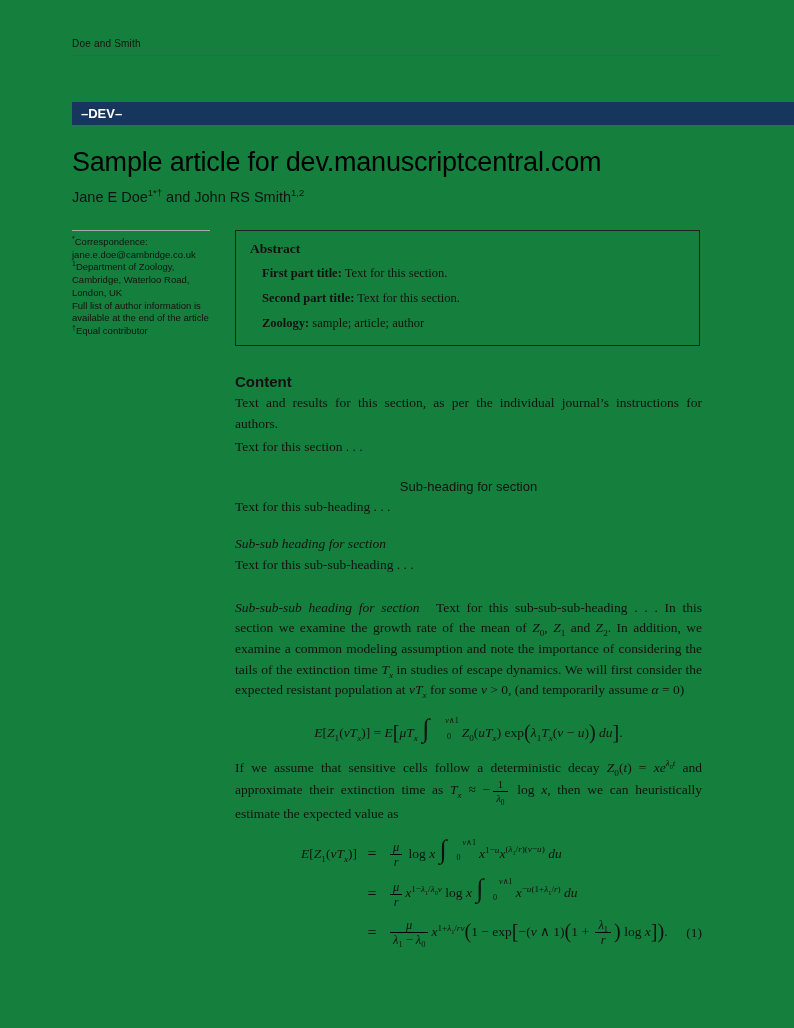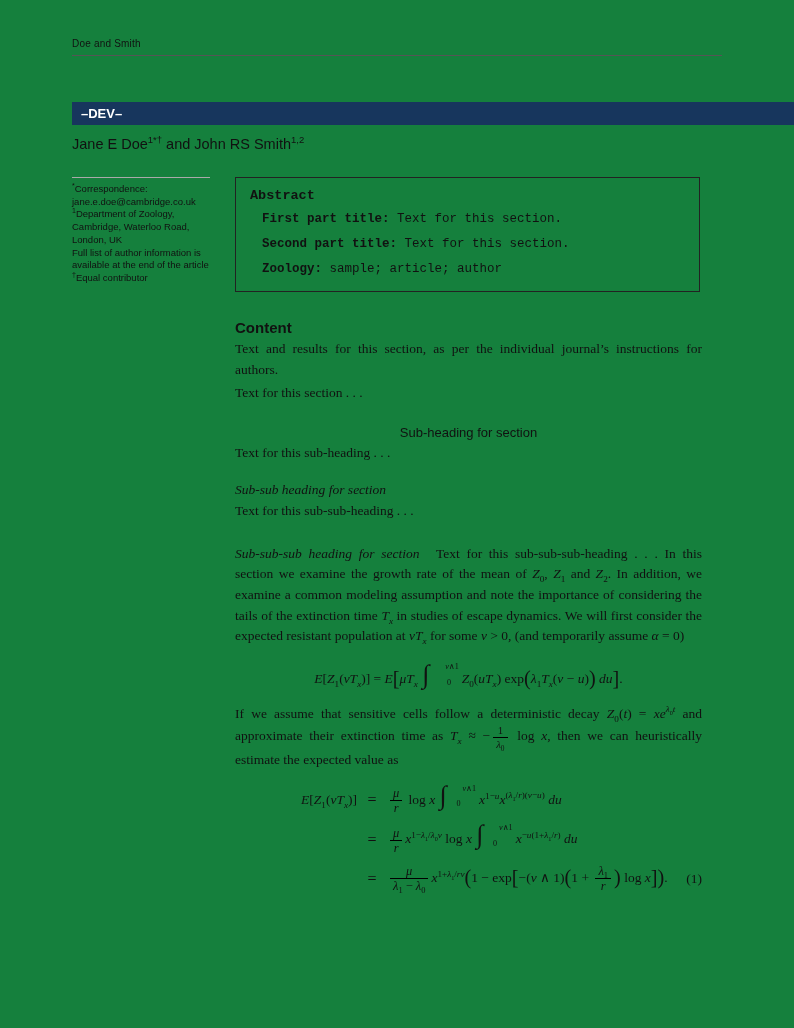--- a/index.html
+++ b/index.html
@@ -25,21 +25,21 @@
   }
   .authors { margin-top:11px; font-family:"Liberation Sans",sans-serif; font-size:14.5px; }
   .authors sup { font-size:9.5px; }
 
   
   .columns { display:flex; margin-top:25px; }
   .margin-col { width:163px; padding-right:25px; font-family:"Liberation Sans",sans-serif; font-size:9.5px; line-height:1.34; }
   .margin-rule { width:138px; border-top:1px solid #aaa; margin-bottom:5px; }
   .margin-col p { margin:0; }
   .margin-col sup { font-size:7px; }
-  .abstract-box { width:465px; border:1.3px solid #222; padding:10px 14px 13px 14px; font-family:Liberation Mono, monospace; font-size:12.5px; }
+  .abstract-box { width:465px; border:1.3px solid #222; padding:10px 14px 13px 14px; font-family:Liberation Serif, serif; font-size:12.5px; }
   .abstract-heading { font-weight:bold; font-size:13.5px; }
   .abstract-item { margin-top:7px; line-height:1.45; }
   .abstract-item b { font-weight:bold;padding-left:12px; }
 
   
   .main { margin-left:163px; width:467px; }
   .sec-h { font-family:"Liberation Sans",sans-serif; font-weight:bold; font-size:15px; margin-top:27px; }
   .body-p { font-size:13.5px; line-height:1.52; text-align:justify; margin-top:3px; }
   .sub-h { font-family:"Liberation Sans",sans-serif; font-weight:400; font-size:13px; margin-top:21px;text-align:center; }
   .subsub-h { font-style:italic; font-size:13.5px; font-weight:400; margin-top:19px; }
@@ -74,20 +74,21 @@
 
   <header>
     <div class="running-head">Doe and Smith</div>
     <div class="head-rule"></div>
   </header>
 
   <div class="banner">
     <span>–DEV–</span>
   </div>
 
+  <h1 class="title">Sample article for dev.manuscriptcentral.com</h1>
   <div class="authors">Jane E Doe<sup>1*†</sup> and John RS Smith<sup>1,2</sup></div>
 
   <div class="columns">
     <aside class="margin-col">
       <div class="margin-rule"></div>
       <p><sup>*</sup>Correspondence: jane.e.doe@cambridge.co.uk</p>
       <p><sup>1</sup>Department of Zoology, Cambridge, Waterloo Road, London, UK</p>
       <p>Full list of author information is available at the end of the article</p>
       <p><sup>†</sup>Equal contributor</p>
     </aside>

